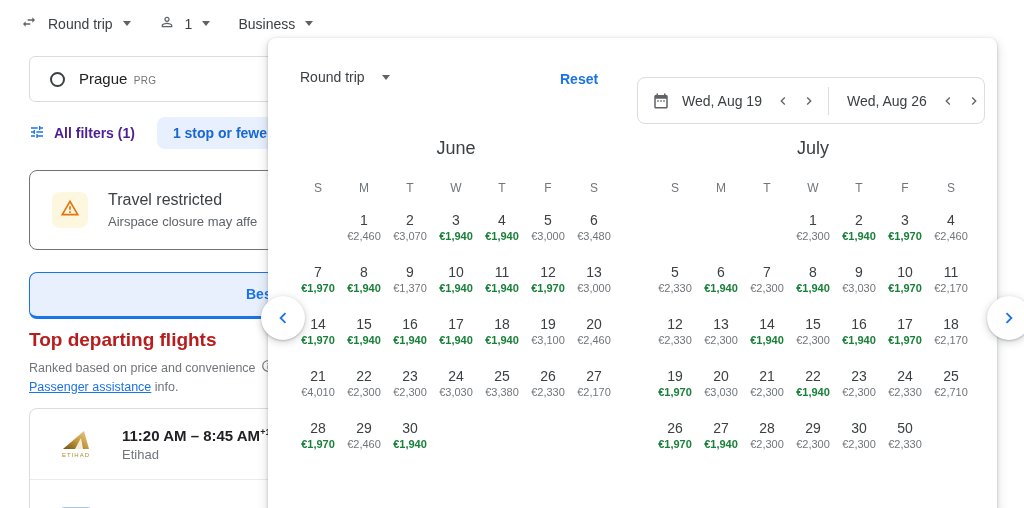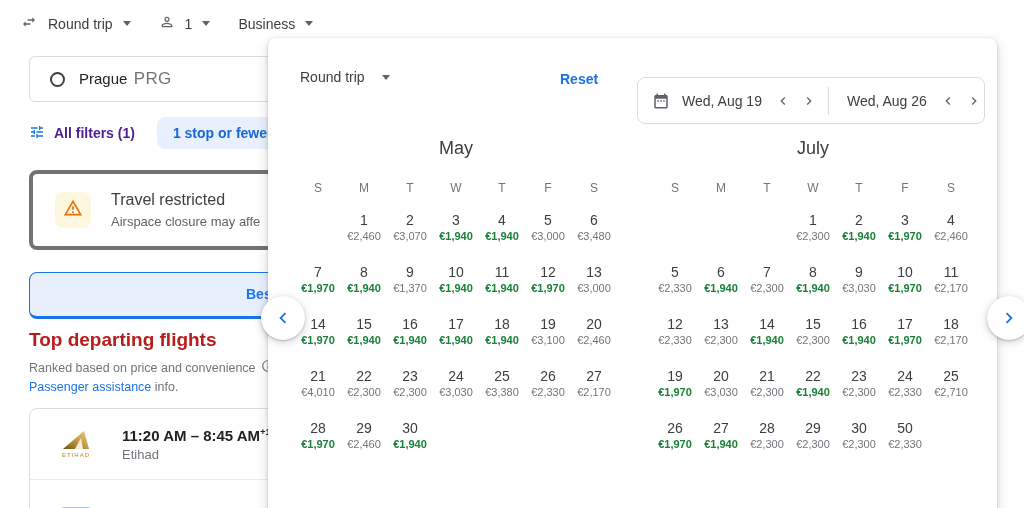--- a/index.html
+++ b/index.html
@@ -9,38 +9,38 @@
     -webkit-font-smoothing:antialiased;
   }
   
   .topbar{position:absolute;left:20px;top:14px;display:flex;align-items:center;font-size:14px;color:#3c4043;z-index:1;}
   .tb-item{display:flex;align-items:center;gap:10px;margin-right:28px;cursor:pointer;}
   .caret{width:0;height:0;border-left:4px solid transparent;border-right:4px solid transparent;border-top:5px solid #5f6368;}
   
   .origin-field{position:absolute;left:29px;top:56px;width:300px;height:46px;border:1px solid #dadce0;border-radius:6px;display:flex;align-items:center;padding-left:20px;gap:14px;box-sizing:border-box;z-index:1;cursor:text;}
   .radio-ring{width:11px;height:11px;border:2px solid #3c4043;border-radius:50%;flex:none;}
   .origin-text{font-size:15px;color:#202124;}
-  .origin-code{font-size:17px;color:#70757a;margin-left:2px;letter-spacing:.3px;}
+  .origin-code{font-size:10px;color:#70757a;margin-left:2px;letter-spacing:.3px;}
   
   .filters-row{position:absolute;left:29px;top:117px;display:flex;align-items:center;gap:22px;z-index:1;}
   .all-filters{display:flex;align-items:center;gap:9px;color:#4c1d95;font-size:14px;font-weight:bold;cursor:pointer;}
   .chip{background:#e8f0fe;color:#1967d2;font-size:14px;font-weight:bold;padding:8px 16px;border-radius:8px;cursor:pointer;white-space:nowrap;}
   
-  .warning-card{position:absolute;left:29px;top:170px;width:334px;height:80px;border:4px solid #737373;border-radius:8px;display:flex;align-items:center;padding-left:22px;gap:20px;box-sizing:border-box;z-index:1;}
+  .warning-card{position:absolute;left:29px;top:170px;width:334px;height:80px;border:1px solid #737373;border-radius:8px;display:flex;align-items:center;padding-left:22px;gap:20px;box-sizing:border-box;z-index:1;}
   .warning-iconbox{width:36px;height:36px;background:#fef7e0;border-radius:8px;display:flex;align-items:center;justify-content:center;flex:none;}
   .warning-title{font-size:16px;color:#3c4043;}
   .warning-msg{font-size:13px;color:#5f6368;margin-top:5px;white-space:nowrap;}
   
   .tab-button{position:absolute;left:29px;top:272px;width:314px;height:47px;background:#e8f0fe;border:1px solid #1a73e8;border-bottom:3px solid #1a73e8;border-radius:8px;box-sizing:border-box;z-index:1;cursor:pointer;}
   .tab-label{position:absolute;left:216px;top:13px;color:#1a73e8;font-size:14px;font-weight:bold;}
   
   .section-title{position:absolute;left:29px;top:329px;font-size:19px;font-weight:bold;color:#b91c1c;z-index:1;}
   .ranked-line{position:absolute;left:29px;top:359px;display:flex;align-items:center;gap:5px;font-size:12.5px;color:#70757a;z-index:1;}
   .assist-line{position:absolute;left:29px;top:380px;font-size:12.5px;color:#70757a;z-index:1;}
-  .assist-link{color:#1a73e8;cursor:pointer;}
+  .assist-link{color:#1a73e8;text-decoration:underline;cursor:pointer;}
   .flight-card{position:absolute;left:29px;top:408px;width:334px;height:160px;border:1px solid #dadce0;border-radius:8px;box-sizing:border-box;z-index:1;overflow:hidden;background:#fff;}
   .flight-row{display:flex;align-items:center;height:70px;padding-left:24px;gap:24px;cursor:pointer;}
   .flight-row + .flight-row{border-top:1px solid #e8eaed;}
   .flight-logo{width:44px;display:flex;align-items:center;justify-content:center;flex:none;}
   .flight-time{font-size:15px;font-weight:bold;color:#202124;}
   .flight-time sup{font-size:9px;}
   .flight-airline{font-size:13px;color:#70757a;margin-top:3px;}
   .partial-logo{width:30px;height:16px;background:#a5c8f0;border-radius:3px;}
   
   .datepicker{position:absolute;left:268px;top:38px;width:729px;height:480px;background:#fff;border-radius:8px;z-index:5;
@@ -220,21 +220,21 @@
       <span class="dp-chev">
         <svg width="16" height="16" viewBox="0 0 24 24" fill="#5f6368">
             <path d="M10 6L8.59 7.41 13.17 12l-4.58 4.59L10 18l6-6z"></path>
           </svg>
       </span>
     </div>
   </div>
 
   <div class="dp-months">
     <div class="month month-june" id="month-0">
-        <div class="month-title">May</div>
+        <div class="month-title">June</div>
         <div class="weekday-row">
           <div class="weekday-cell">S</div>
           <div class="weekday-cell">M</div>
           <div class="weekday-cell">T</div>
           <div class="weekday-cell">W</div>
           <div class="weekday-cell">T</div>
           <div class="weekday-cell">F</div>
           <div class="weekday-cell">S</div>
         </div>
         <div class="day-grid">

